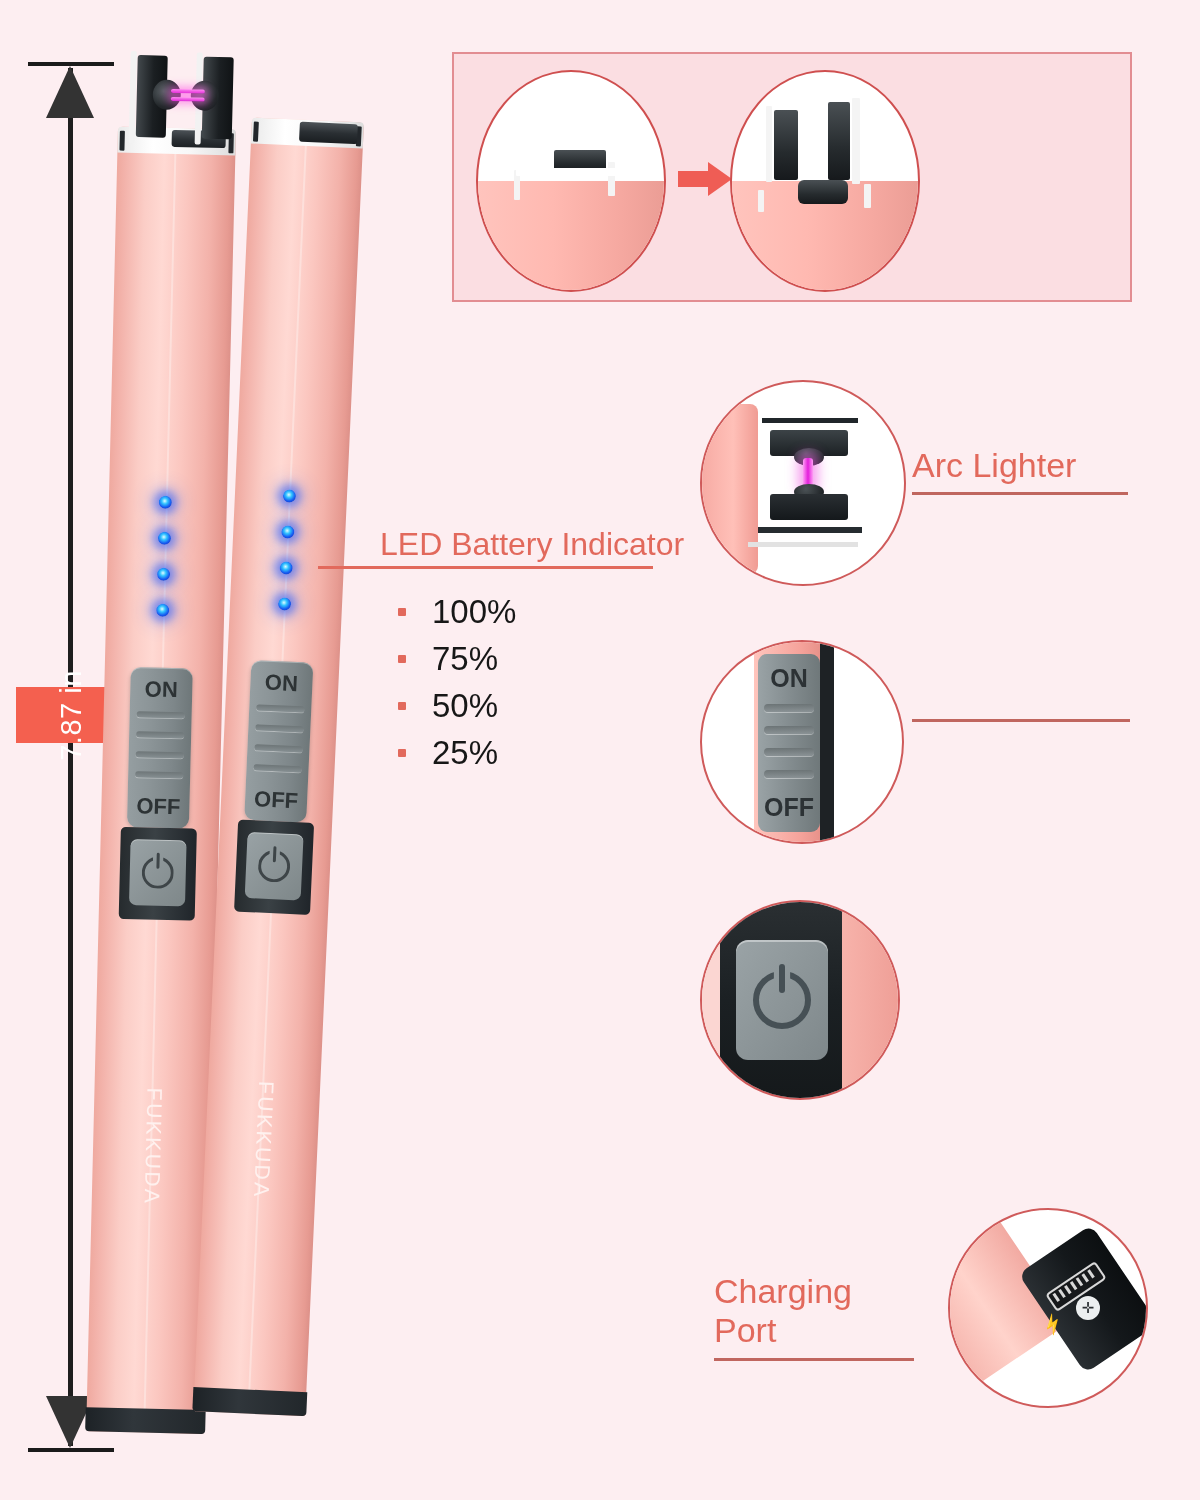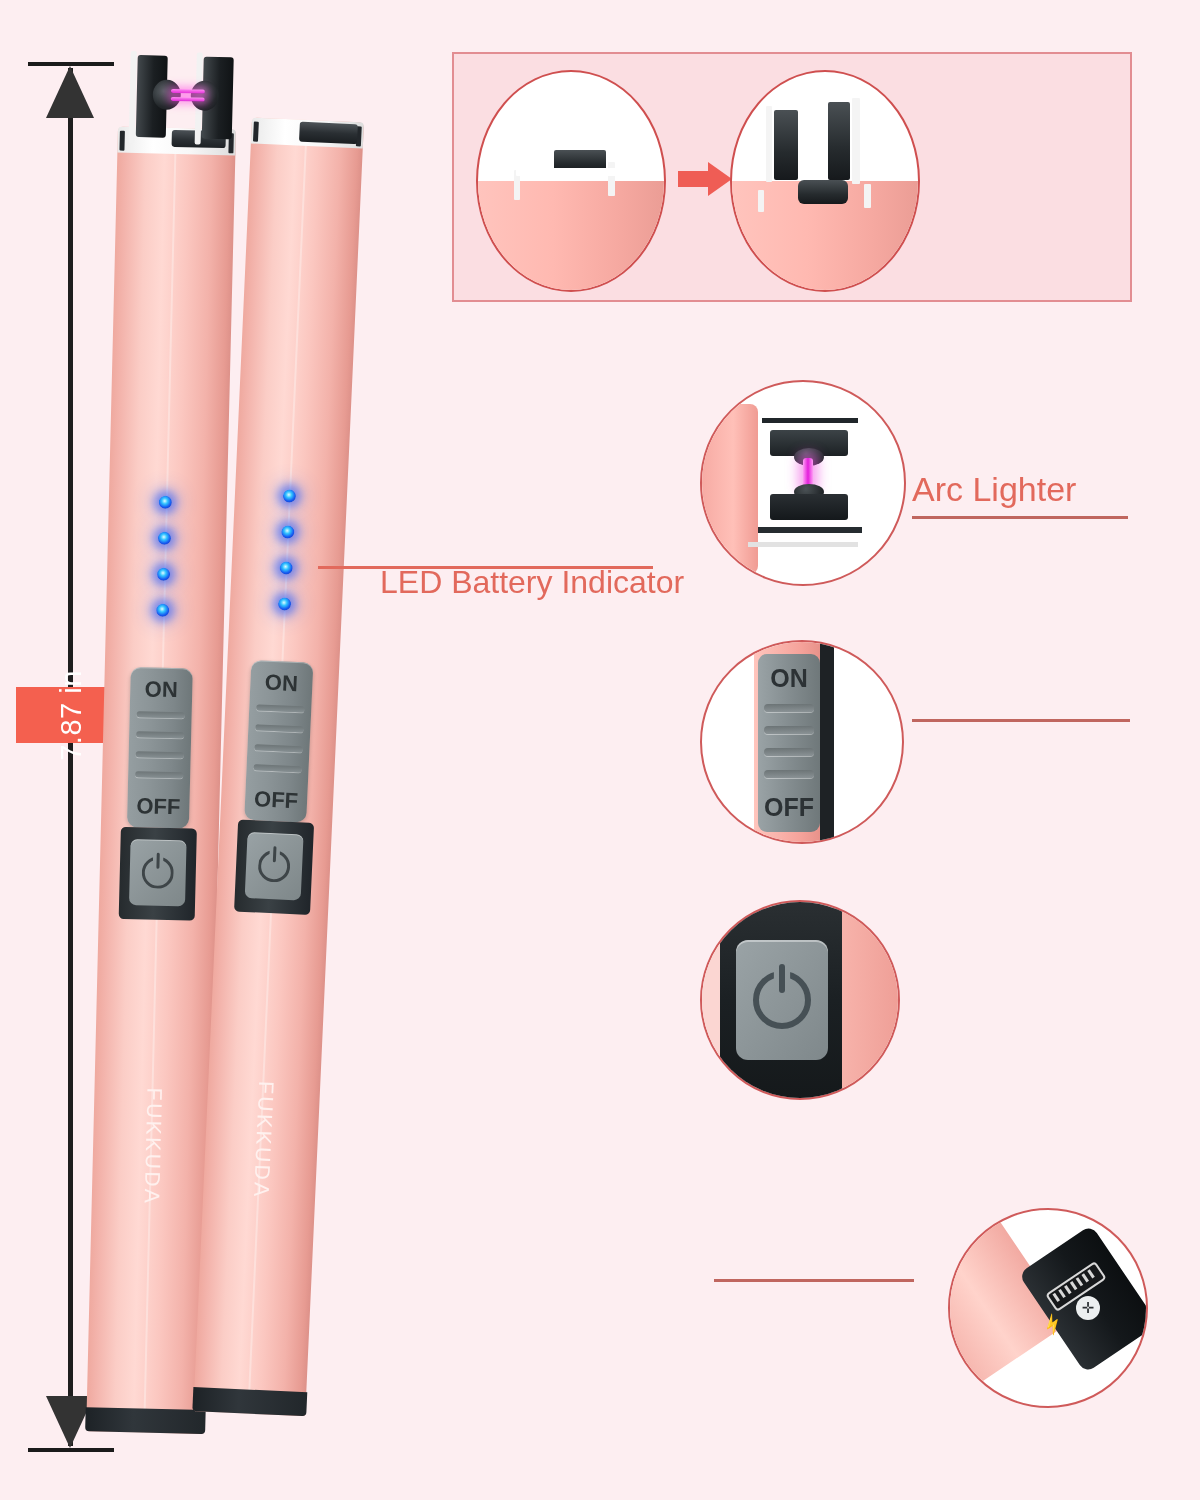--- a/index.html
+++ b/index.html
@@ -352,23 +352,41 @@
           <div class="bar"></div>
       </div>
     </div>
 
     <div class="brand" style="left:70px;top:962px;">FUKKUDA</div>
     <div class="base"></div>
   </div>
 
   <div id="led-connector"></div>
   <div class="callout-label" style="left:380px;top:526px;">
-    <div class="txt" style="font-size:32px;margin-top:38px;">LED Battery Indicator</div>
-  </div>
-
+    <div class="txt" style="font-size:32px;">LED Battery Indicator</div>
+  </div>
+
+  <div id="led-list">
+    <div class="row">
+      <span class="bullet"></span>
+      <span class="val">100%</span>
+    </div>
+    <div class="row">
+      <span class="bullet"></span>
+      <span class="val">75%</span>
+    </div>
+    <div class="row">
+      <span class="bullet"></span>
+      <span class="val">50%</span>
+    </div>
+    <div class="row">
+      <span class="bullet"></span>
+      <span class="val">25%</span>
+    </div>
+  </div>
 
   <div id="burner-panel">
     <div class="oval" id="oval-a">
       <div class="oval-pink"></div>
       <div class="oval-tip" style="left:76px;top:78px;width:52px;height:22px;"></div>
       <div class="oval-white" style="left:36px;top:98px;width:6px;height:30px;"></div>
       <div class="oval-white" style="left:130px;top:90px;width:7px;height:34px;"></div>
       <div class="oval-white" style="left:38px;top:96px;width:100px;height:8px;background:#ffffff;"></div>
     </div>
 
@@ -394,21 +412,21 @@
     <div id="arc-pinkband"></div>
     <div class="bar1"></div>
     <div class="el-top"></div>
     <div class="knob-t"></div>
     <div class="plasma"></div>
     <div class="knob-b"></div>
     <div class="el-bot"></div>
     <div class="bar2"></div>
     <div class="bar3"></div>
   </div>
-  <div class="callout-label" style="left:912px;top:470px;width:216px;">
+  <div class="callout-label" style="left:912px;top:446px;width:216px;">
     <div class="txt">Arc Lighter</div>
     <div class="rule"></div>
   </div>
 
   <div class="circ" id="circ-safety">
     <div id="safety-bg"></div>
     <div id="safety-bg2"></div>
     <div id="safety-switch">
       <div class="t" style="top:10px;">ON</div>
       <div class="ridge" style="top:50px;"></div>
@@ -428,20 +446,21 @@
     <div id="pwr-right-pink"></div>
     <div id="pwr-sq">
       <div class="g">
         <div class="ring"></div>
           <div class="bar"></div>
       </div>
     </div>
   </div>
 
   <div class="callout-label" style="left:714px;top:1272px;width:200px;">
+    <div class="txt">Charging Port</div>
     <div class="rule"></div>
   </div>
   <div class="circ" id="circ-charge">
     <div id="chg-body"></div>
     <div id="chg-cap"></div>
     <div id="chg-port">
       <i style="left:4px;"></i>
         <i style="left:11px;"></i>
         <i style="left:18px;"></i>
       <i style="left:25px;"></i>

